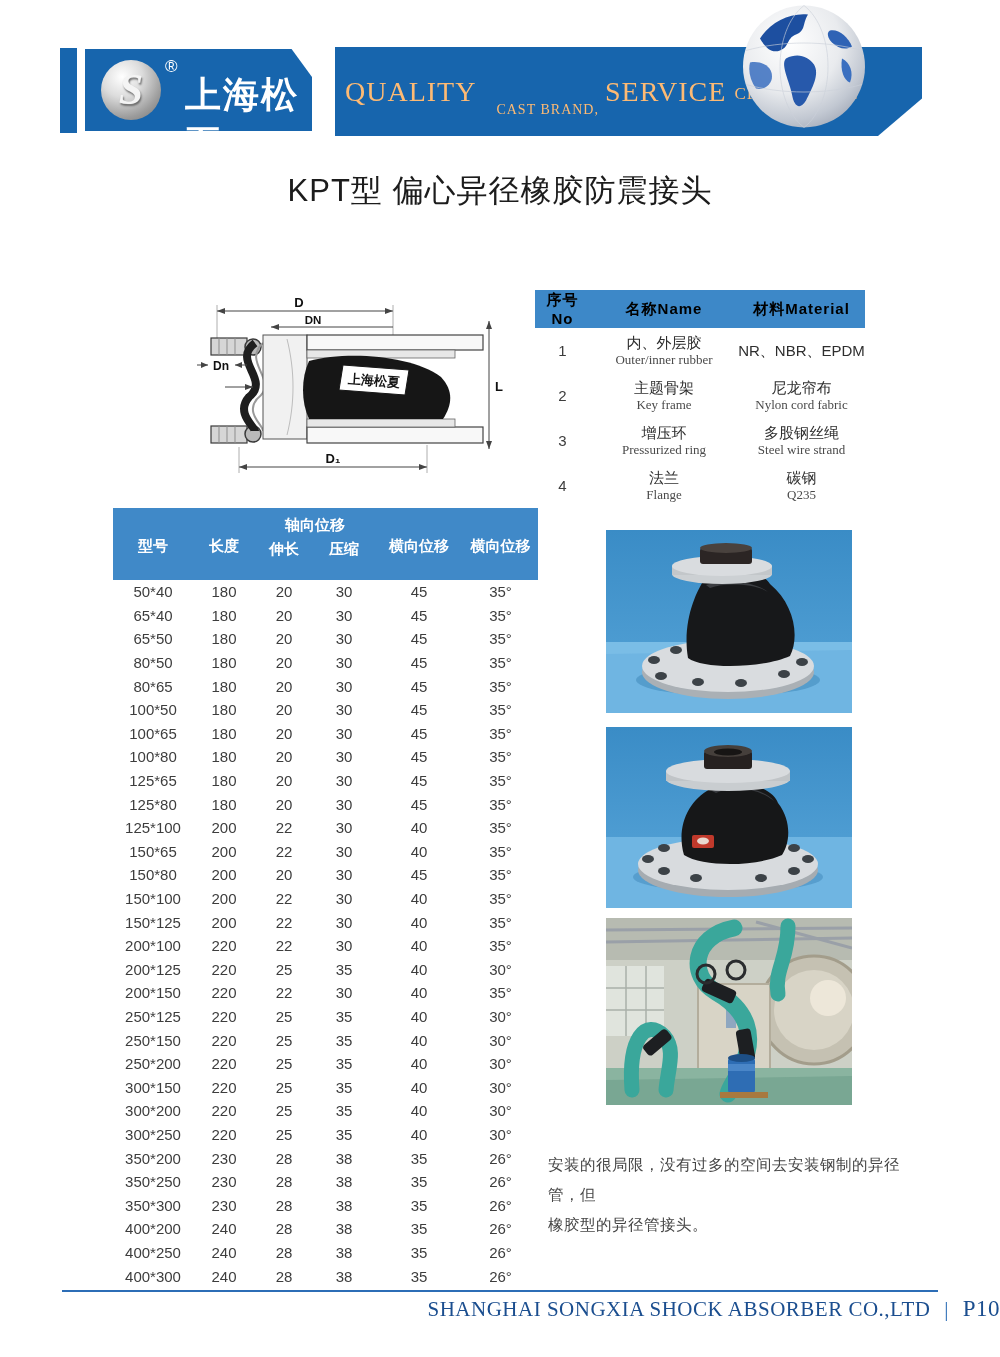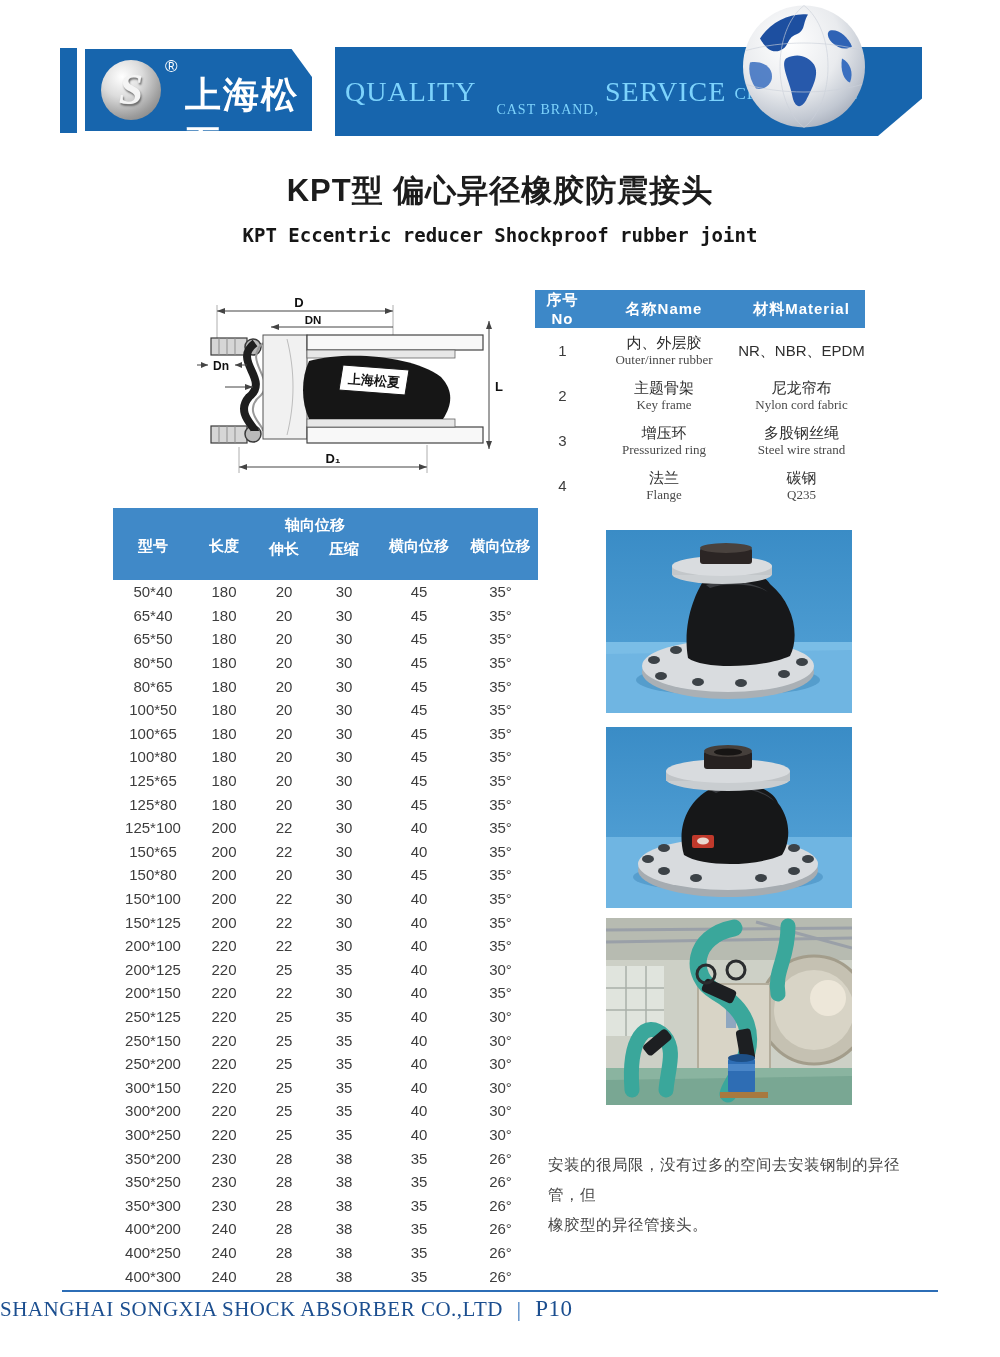--- a/index.html
+++ b/index.html
@@ -13,39 +13,39 @@
   .sphere{position:absolute;left:16px;top:11px;width:60px;height:60px;border-radius:50%;
           background:radial-gradient(circle at 35% 28%,#ffffff 0%,#dcdcdc 35%,#9c9c9c 70%,#707070 100%);
           display:flex;align-items:center;justify-content:center;}
   .sphere span{font-family:"Liberation Serif",serif;font-style:italic;font-weight:bold;font-size:44px;
           color:#f4f4f4;text-shadow:1px 2px 2px #6a6a6a;line-height:1;}
   .reg-mark{position:absolute;left:80px;top:8px;color:#ffffff;font-size:17px;}
   .brand-cn{position:absolute;left:100px;top:22px;color:#ffffff;font-size:36px;font-weight:bold;letter-spacing:2px;}
   .banner-main{position:absolute;left:335px;top:47px;width:587px;height:89px;background:#1765ad;
                clip-path:polygon(0 0,100% 0,100% 58%,92.5% 100%,0 100%);
                display:flex;align-items:center;padding-left:10px;box-sizing:border-box;
-               font-family:"Liberation Serif",serif;color:#7dd3fc;white-space:nowrap;}
+               font-family:"Liberation Serif",serif;color:#fdba74;white-space:nowrap;}
   .banner-main .big{font-size:28px;letter-spacing:1px;}
   .banner-main .small{font-size:14px;letter-spacing:1px;margin:0 6px 0 20px;position:relative;top:18px;}
   .banner-main .small2{font-size:17px;letter-spacing:1px;margin-left:8px;position:relative;top:2px;}
   .globe{position:absolute;left:742px;top:0px;width:124px;height:133px;z-index:3;}
 
   
   .title-cn{position:absolute;left:0;top:170px;width:100%;text-align:center;
-            font-size:31px;font-weight:bold;color:#1c1c1c;letter-spacing:1px;}
+            font-size:31px;font-weight:normal;color:#1c1c1c;letter-spacing:1px;}
   .title-en{position:absolute;left:0;top:224px;width:100%;text-align:center;
             font-family:"DejaVu Sans Mono",monospace;font-size:19px;font-weight:600;color:#161616;}
 
   
   .diagram{position:absolute;left:195px;top:281px;width:308px;height:204px;}
   .diagram text{font-family:"Liberation Sans",sans-serif;}
 
   
   .mat-table{position:absolute;left:535px;top:290px;width:330px;border-collapse:collapse;table-layout:fixed;}
-  .mat-table th{background:#3d88c8;color:#ffffff;font-size:15px;font-weight:600;height:29px;letter-spacing:1px;}
+  .mat-table th{background:#3d88c8;color:#000000;font-size:15px;font-weight:600;height:29px;letter-spacing:1px;}
   .mat-table td{text-align:center;vertical-align:middle;height:45px;padding:0;}
   .mat-no{font-size:15px;color:#3c3c3c;}
   .mat-cn{font-size:15px;color:#2e2e2e;line-height:19px;}
   .mat-en{font-size:13px;color:#4a4a4a;line-height:16px;font-family:"Liberation Serif",serif;}
 
   
   .spec-table{position:absolute;left:113px;top:508px;width:425px;border-collapse:collapse;table-layout:fixed;}
   .spec-table thead th{background:#4089c8;color:#ffffff;font-size:15px;font-weight:600;padding:0;}
   .spec-table thead tr.h1 th{height:26px;padding-top:4px;}
   .spec-table thead tr.h2 th{height:22px;padding-bottom:20px;}
@@ -55,21 +55,21 @@
   .photo{position:absolute;left:606px;width:246px;}
   .photo svg{display:block;}
 
   
   .desc{position:absolute;left:548px;top:1150px;width:372px;
         font-family:"Liberation Serif",serif;font-size:15.5px;color:#454545;line-height:30px;
         letter-spacing:0.5px;}
 
   
   .foot-rule{position:absolute;left:62px;top:1290px;width:876px;height:2px;background:#2c6db6;}
-  .foot-text{position:absolute;left:0;top:1296px;width:100%;text-align:left;
+  .foot-text{position:absolute;left:0;top:1296px;width:100%;text-align:right;
              font-family:"Liberation Serif",serif;font-size:21px;color:#1b4e8f;letter-spacing:0.5px;}
   .foot-text .pg{font-size:23px;}
   .foot-text .sep{margin:0 8px;color:#2c6db6;}
 </style>
 </head>
 <body>
 
 <div class="page">
 
   <div class="hdr-bar"></div>
@@ -106,21 +106,20 @@
     <path d="M8,62 C20,60 30,66 30,76 C30,84 22,90 14,88 C8,80 6,70 8,62 Z" fill="#3a6fc0" opacity="0.85"></path>
     <g stroke="#ccd1d9" stroke-width="0.8" fill="none" opacity="0.8">
       <path d="M62,5 C30,30 30,102 62,127"></path>
       <path d="M62,5 C94,30 94,102 62,127"></path>
       <path d="M4,50 C40,40 84,40 120,50"></path>
       <path d="M4,84 C40,94 84,94 120,84"></path>
     </g>
   </svg>
 
   <div class="title-cn">KPT型 偏心异径橡胶防震接头</div>
-  <div class="title-en">KPT Eccentric reducer Shockproof rubber joint</div>
 
   <svg class="diagram" viewBox="0 0 308 204">
 
     <line x1="22" y1="30" x2="198" y2="30" stroke="#444" stroke-width="1.2"></line>
     <line x1="22" y1="24" x2="22" y2="60" stroke="#999" stroke-width="0.8"></line>
     <line x1="198" y1="24" x2="198" y2="56" stroke="#999" stroke-width="0.8"></line>
     <polygon points="22,30 30,27 30,33" fill="#444"></polygon>
     <polygon points="198,30 190,27 190,33" fill="#444"></polygon>
     <text x="104" y="26" font-size="13" font-weight="bold" fill="#111" text-anchor="middle">D</text>
 

